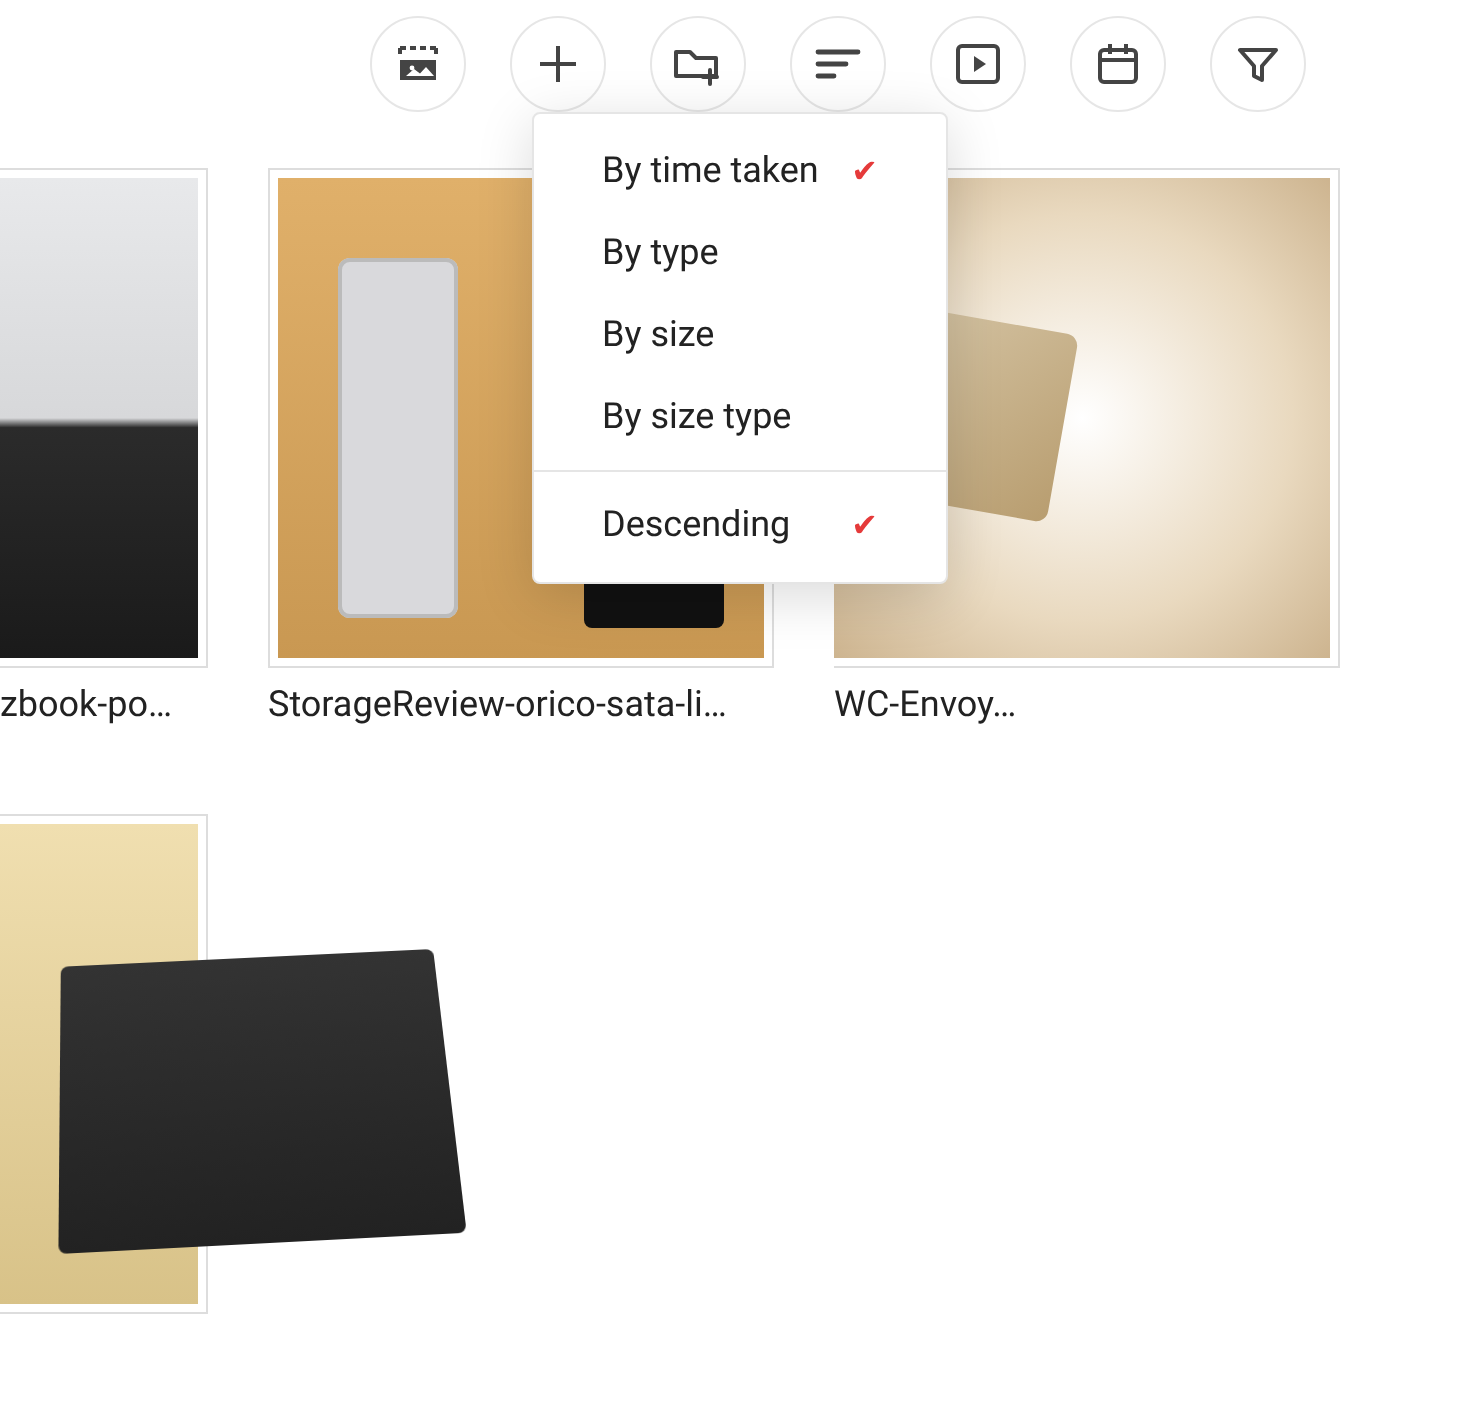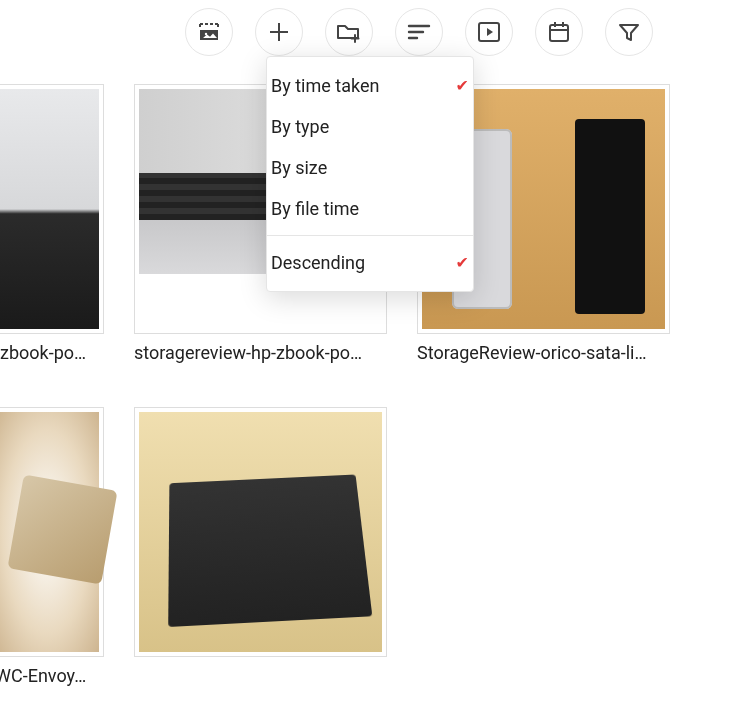--- a/index.html
+++ b/index.html
@@ -91,21 +91,21 @@
       border: 1px solid #e5e5e5;
       box-shadow: 0 6px 28px rgba(0,0,0,.15);
       border-radius: 4px;
       padding: 8px 0;
       z-index: 50;
     }
     .dd-item {
       display: flex;
       align-items: center;
       justify-content: space-between;
-      padding: 10px 4px;
+      padding: 10px 34px;
       font-size: 18px;
       color: #222;
       cursor: pointer;
       text-align: right;
     }
     .dd-item .check { color:#e53a3a; font-size:16px; }
     .dd-sep {
       height:1px; background:#e5e5e5; margin: 6px 0;
     }
   </style>
@@ -163,26 +163,20 @@
 
 <div class="grid">
   <div class="card partial-left">
     <div class="thumb">
         <div class="thumb-inner t0"></div>
       </div>
     <div class="caption">-zbook-po…</div>
   </div>
   <div class="card">
     <div class="thumb">
-        <div class="thumb-inner t1"></div>
-      </div>
-    <div class="caption">storagereview-hp-zbook-po…</div>
-  </div>
-  <div class="card">
-    <div class="thumb">
         <div class="thumb-inner t2"></div>
       </div>
     <div class="caption">StorageReview-orico-sata-li…</div>
   </div>
 
   <div class="card partial-left">
     <div class="thumb">
         <div class="thumb-inner t3"></div>
       </div>
     <div class="caption">WC-Envoy…</div>
@@ -199,20 +193,20 @@
     <span>By time taken</span>
     <span class="check">✔</span>
   </div>
   <div class="dd-item">
     <span>By type</span>
   </div>
   <div class="dd-item">
     <span>By size</span>
   </div>
   <div class="dd-item">
-    <span>By file time</span>
+    <span>By size type</span>
   </div>
   <div class="dd-sep"></div>
   <div class="dd-item">
     <span>Descending</span>
     <span class="check">✔</span>
   </div>
 </div>
 
 </body></html>

